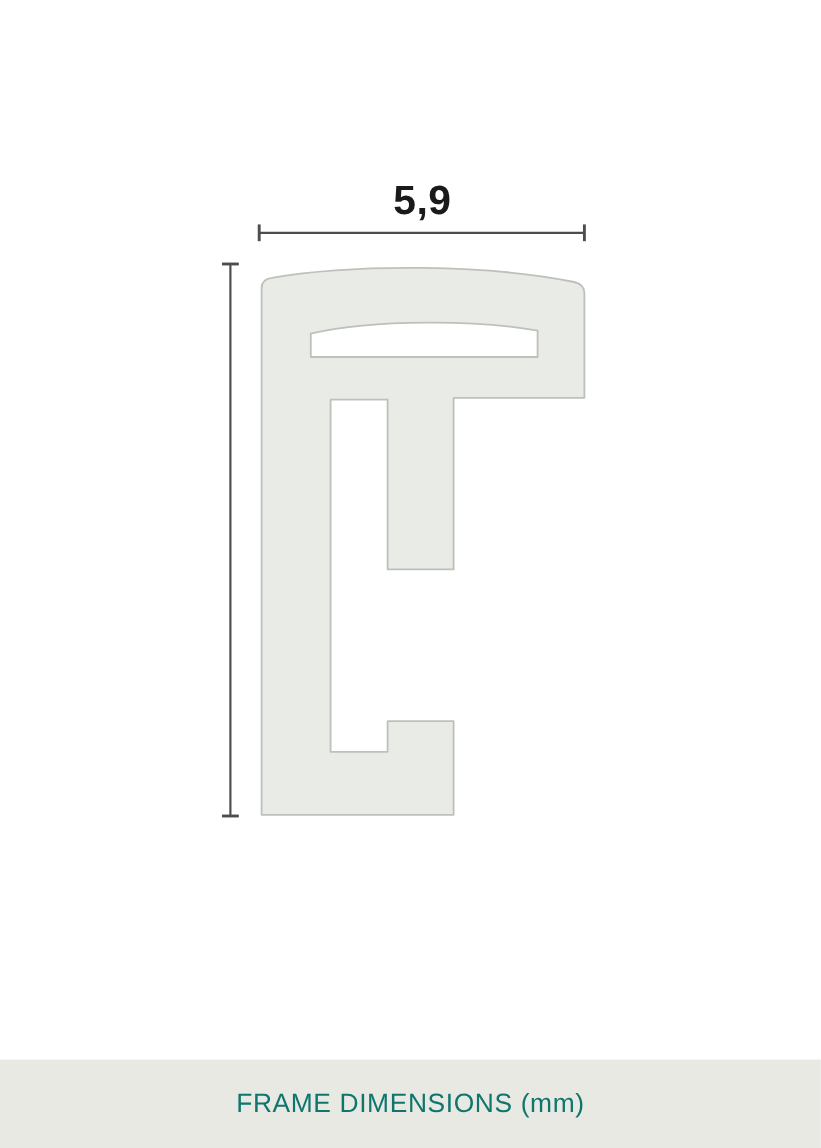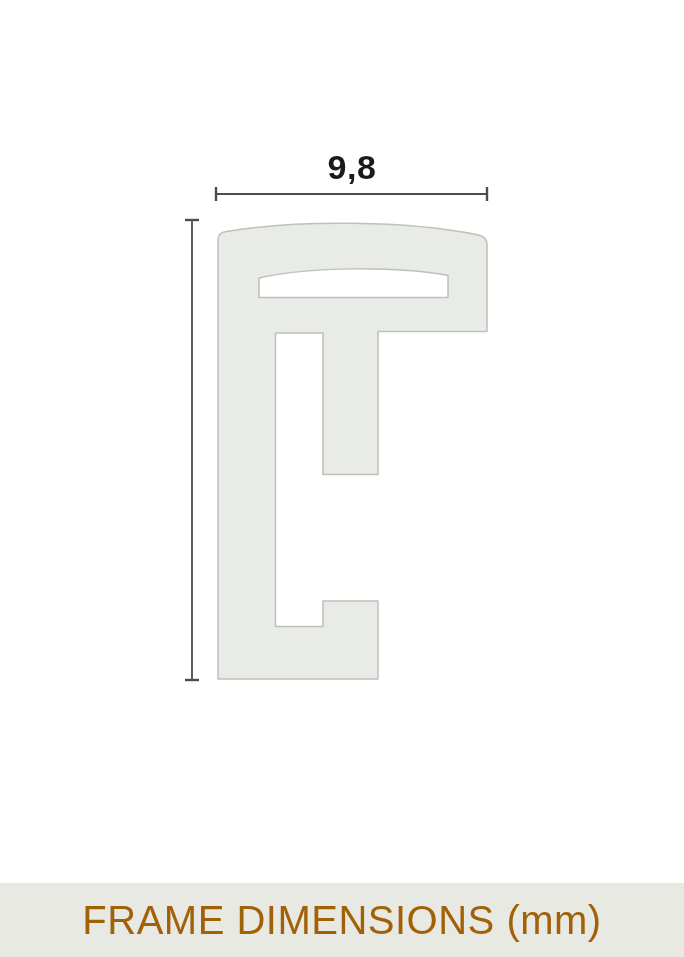--- a/index.html
+++ b/index.html
@@ -23,23 +23,23 @@
   .dim-label.width  { left: 252px; top: 150px; width: 200px; text-align: center; }
   .dim-label.height { left: 61px;  top: 435px; width: 120px; text-align: right; }
   .caption-band {
     position: absolute;
     left: 0; top: 883px;
     width: 684px; height: 74px;
     background: #e9e9e4;
     display: flex; align-items: center; justify-content: center;
   }
   .caption {
-    font-size: 40px;
+    font-size: 22px;
     font-weight: 400;
-    color: #a16207;
+    color: #0f766e;
     letter-spacing: 0.5px;
     white-space: nowrap;
   }
 </style>
 </head>
 <body>
 
 <div class="stage">
 
   <svg class="drawing" width="684" height="957" viewBox="0 0 684 957">
@@ -74,19 +74,19 @@
              L 378 679
              Z" fill="#e9ebe6" stroke="#bdc1ba"></path>
 
     <path stroke-width="1.5" stroke-linejoin="round" d="M 259 297.5
              L 259 278
              C 312 266 398 266.5 448 275.5
              L 448 297.5
              Z" fill="#ffffff" stroke="#bdc1ba"></path>
   </svg>
 
-  <div class="dim-label width">9,8</div>
+  <div class="dim-label width">5,9</div>
 
 </div>
 
 <div class="caption-band">
   <div class="caption">FRAME DIMENSIONS (mm)</div>
 </div>
 
 </body></html>

